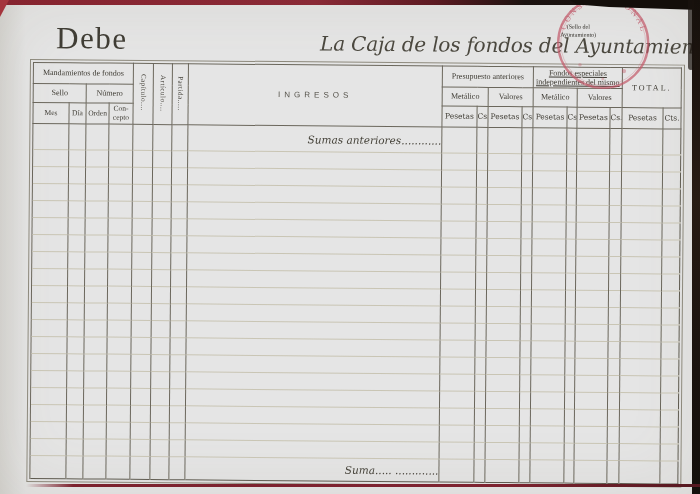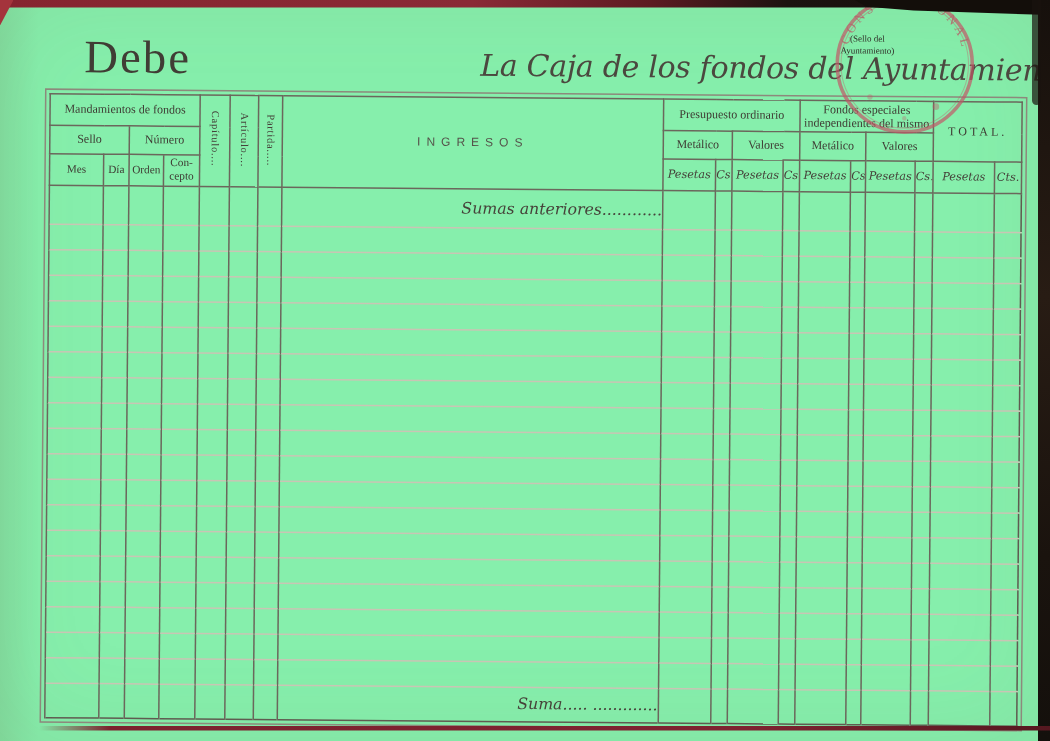--- a/index.html
+++ b/index.html
@@ -1,21 +1,21 @@
 <!DOCTYPE html>
 <html><head>
 <meta charset="utf-8">
 <style>
   html,body{margin:0;padding:0;}
   body{
     width:700px;height:494px;overflow:hidden;background:#0e0b09;
     font-family:"Liberation Serif",serif;
   }
   .page{
-    position:relative;width:700px;height:494px;background:#86efac;overflow:hidden;
+    position:relative;width:700px;height:494px;background:#e5e5e5;overflow:hidden;
     box-shadow:inset 0 0 70px rgba(110,100,70,.10);
   }
   
   .edge-top{position:absolute;left:0;top:0;width:700px;height:5px;
     background:linear-gradient(90deg,#86242f 0%,#8a2a36 45%,#5d1b22 62%,#1c1310 75%,#120d0a 100%);}
   .edge-topright-blob{position:absolute;right:0;top:0;width:130px;height:10px;background:#130e0a;
     clip-path:polygon(0 0,100% 0,100% 100%,30% 70%,6% 45%);}
   .edge-right{position:absolute;right:0;top:0;width:8px;height:494px;
     background:linear-gradient(180deg,#16100c,#281c14 40%,#1a130e 75%,#14100c);}
   .edge-right-upper{position:absolute;right:6px;top:0;width:6px;height:70px;background:#1a130e;opacity:.7;border-radius:0 0 4px 4px;}
@@ -46,23 +46,23 @@
   table.ledger th{font-weight:normal;text-align:center;vertical-align:middle;
     border:1px solid #6b675c;padding:0;line-height:1.15;}
   table.ledger td{border-left:1px solid #6b675c;border-top:1px solid #c9c5b4;padding:0;}
   thead tr.band1 th{height:20px;font-size:8px;}
   thead tr.band2 th{height:18px;font-size:8px;}
   thead tr.band3 th{height:20px;font-size:7.5px;}
   th.ingresos{font-family:"Liberation Sans",sans-serif;font-size:13px;letter-spacing:4px;color:#55524a;}
   th.vert span{writing-mode:vertical-rl;font-size:7px;letter-spacing:.5px;display:inline-block;
     max-height:56px;overflow:hidden;color:#45423a;}
   th.concepto{font-size:6px;line-height:1.1;padding:0 1px;margin-left:44px;}
-  th.fondos{font-size:6.2px;line-height:1.2;padding:0 2px;}
+  th.fondos{font-size:6.2px;line-height:1.2;padding:0 2px;text-decoration:underline;}
   th.total{font-size:9.5px;letter-spacing:2px;}
-  th.money{font-family:"DejaVu Serif",serif;font-style:italic;font-size:7.3px;color:#45423a;overflow:hidden;}
+  th.money{font-family:"DejaVu Serif",serif;font-size:7.3px;color:#45423a;overflow:hidden;}
   tbody td{height:16px;}
   tbody tr.first-row td{height:25px;}
   tbody tr.last-row td{height:22px;}
   td.ingresos-cell{font-family:"DejaVu Serif",serif;font-style:italic;font-size:10.5px;
     color:#46433a;text-align:right;padding-right:2px;white-space:nowrap;overflow:hidden;
     vertical-align:middle;}
 </style>
 </head>
 <body>
 
@@ -113,21 +113,21 @@
         <col style="width:41px">
           <col style="width:18px">
       </colgroup>
       <thead>
         <tr class="band1">
           <th colspan="4">Mandamientos de fondos</th>
           <th rowspan="3" class="vert"><span>Capítulo....</span></th>
           <th rowspan="3" class="vert"><span>Artículo....</span></th>
           <th rowspan="3" class="vert"><span>Partida.....</span></th>
           <th rowspan="3" class="ingresos">INGRESOS</th>
-          <th colspan="4">Presupuesto ordinario</th>
+          <th colspan="4">Presupuesto anteriores</th>
           <th colspan="4" class="fondos">Fondos especiales independientes del mismo</th>
           <th colspan="2" rowspan="2" class="total">TOTAL.</th>
         </tr>
         <tr class="band2">
           <th colspan="2">Sello</th>
           <th colspan="2">Número</th>
           <th colspan="2">Metálico</th>
           <th colspan="2">Valores</th>
           <th colspan="2">Metálico</th>
           <th colspan="2">Valores</th>

